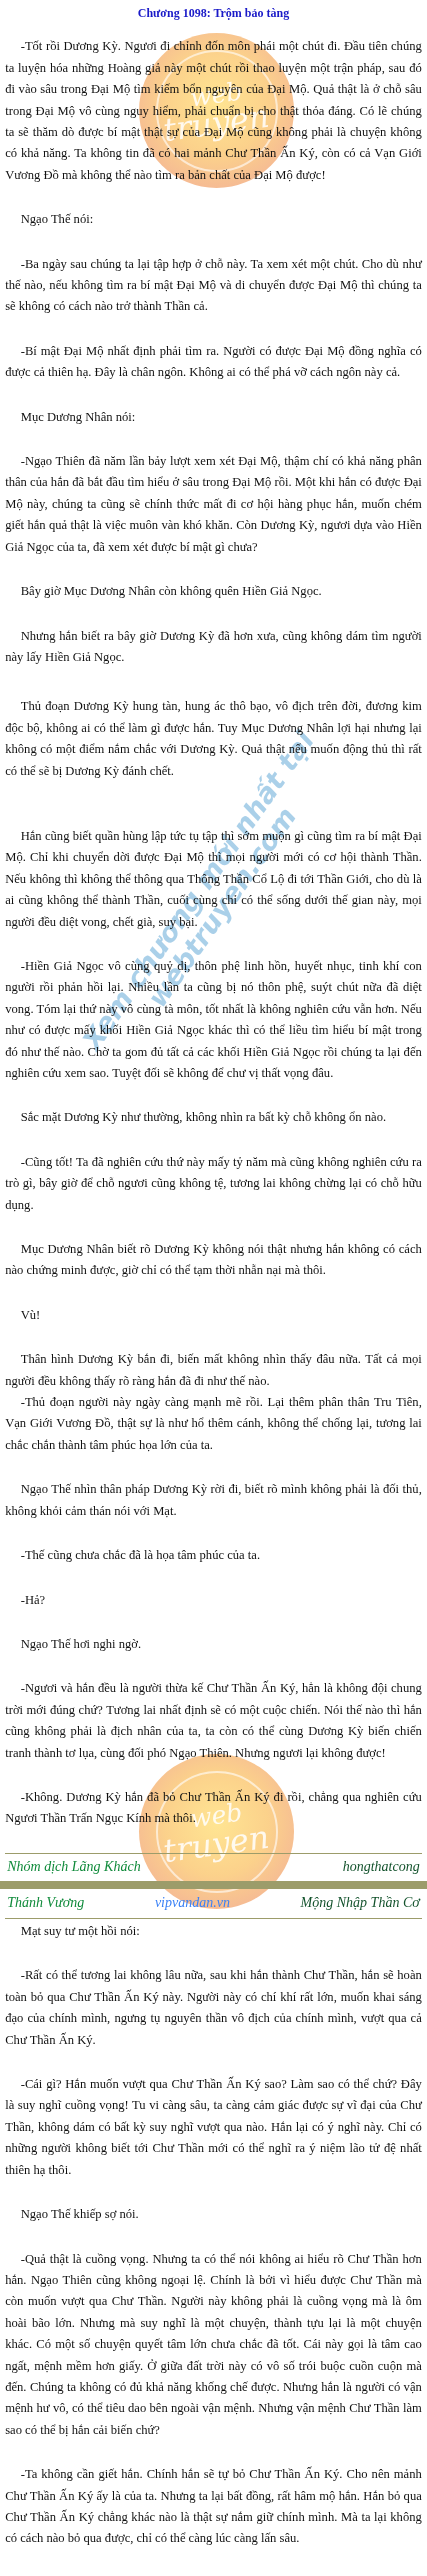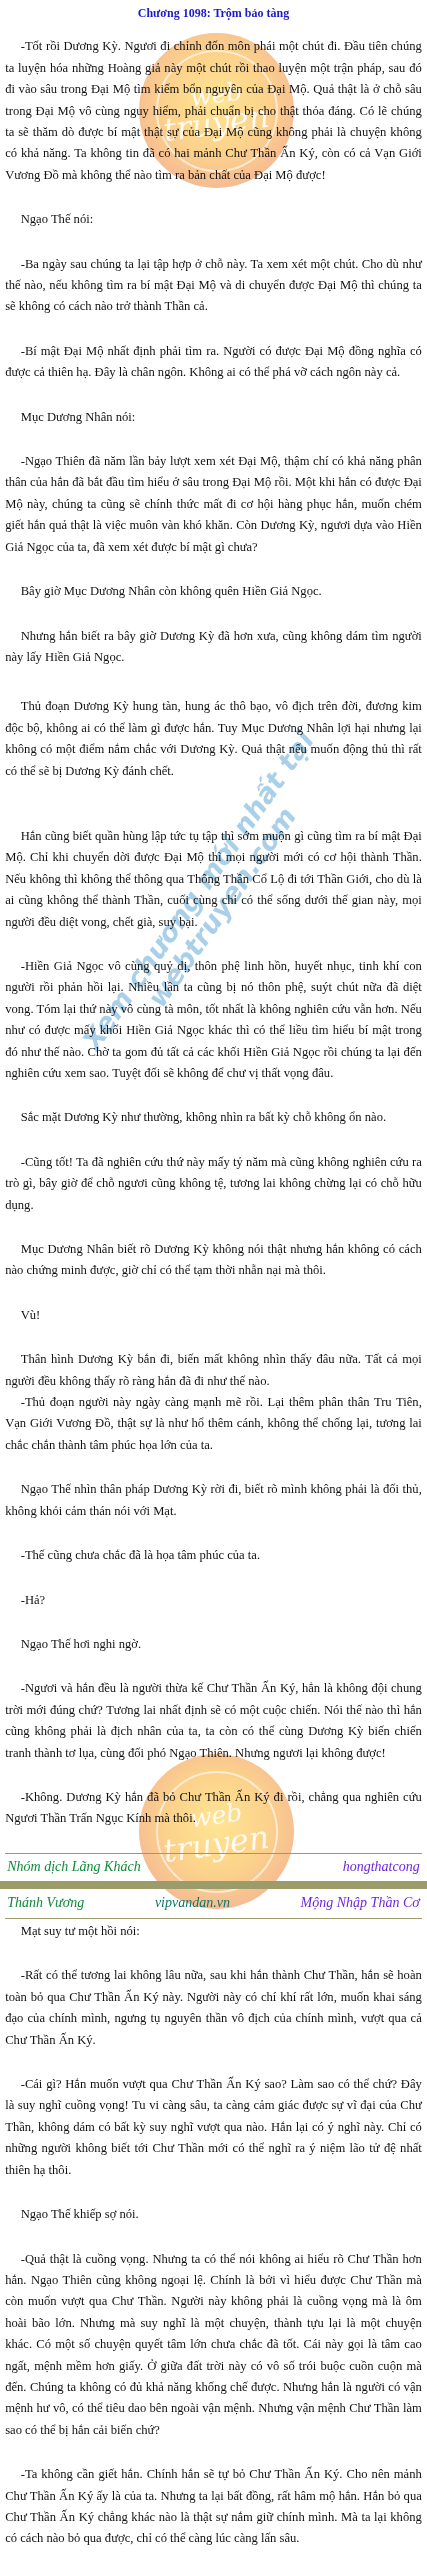--- a/index.html
+++ b/index.html
@@ -54,22 +54,22 @@
     border-bottom: 1.5px solid #9c9c6a;
     padding: 0 2.1px;
     margin-bottom: 2.1px;
   }
   .band span {
     font-family: "Liberation Serif", "DejaVu Serif", serif;
     font-style: italic;
     font-size: 14px;
   }
   .c-green { color: #0f8a3a; }
-  .c-orange { color: #6d28d9; }
-  .c-gray { color: #0f766e; }
+  .c-orange { color: #14532d; }
+  .c-gray { color: #3b82f6; }
   .wm-logo {
     position: absolute;
     width: 155px; height: 155px;
     border-radius: 50%;
     background: radial-gradient(circle at 50% 45%, rgba(255,220,110,0.75) 0%, rgba(250,190,90,0.7) 45%, rgba(240,150,90,0.65) 75%, rgba(230,130,90,0.0) 100%);
     z-index: 1;
     display: flex; align-items: center; justify-content: center; flex-direction: column;
     pointer-events: none;
   }
   .wm-logo .ring {

